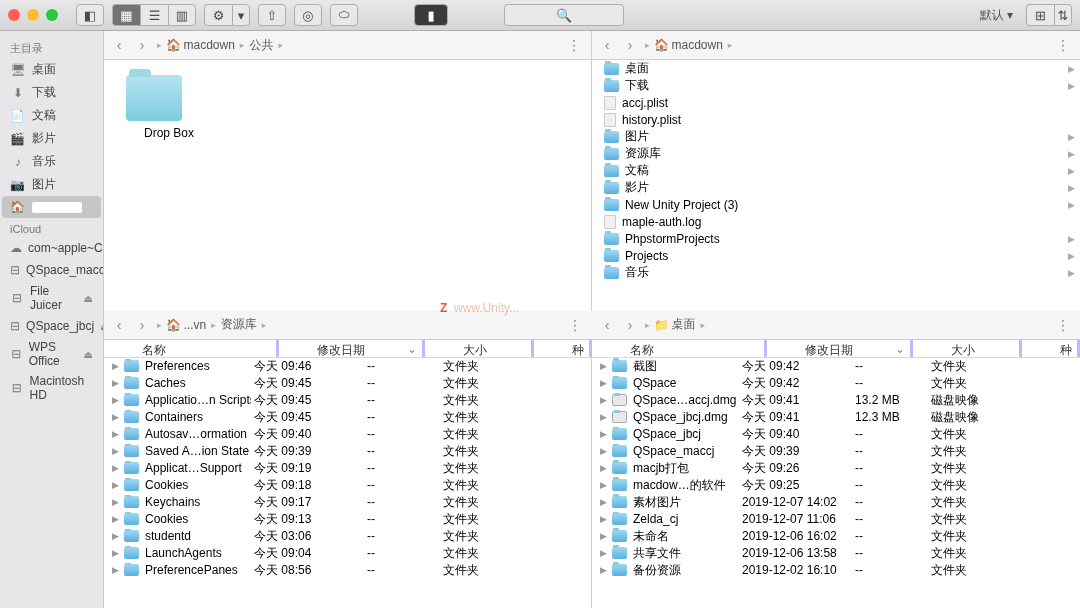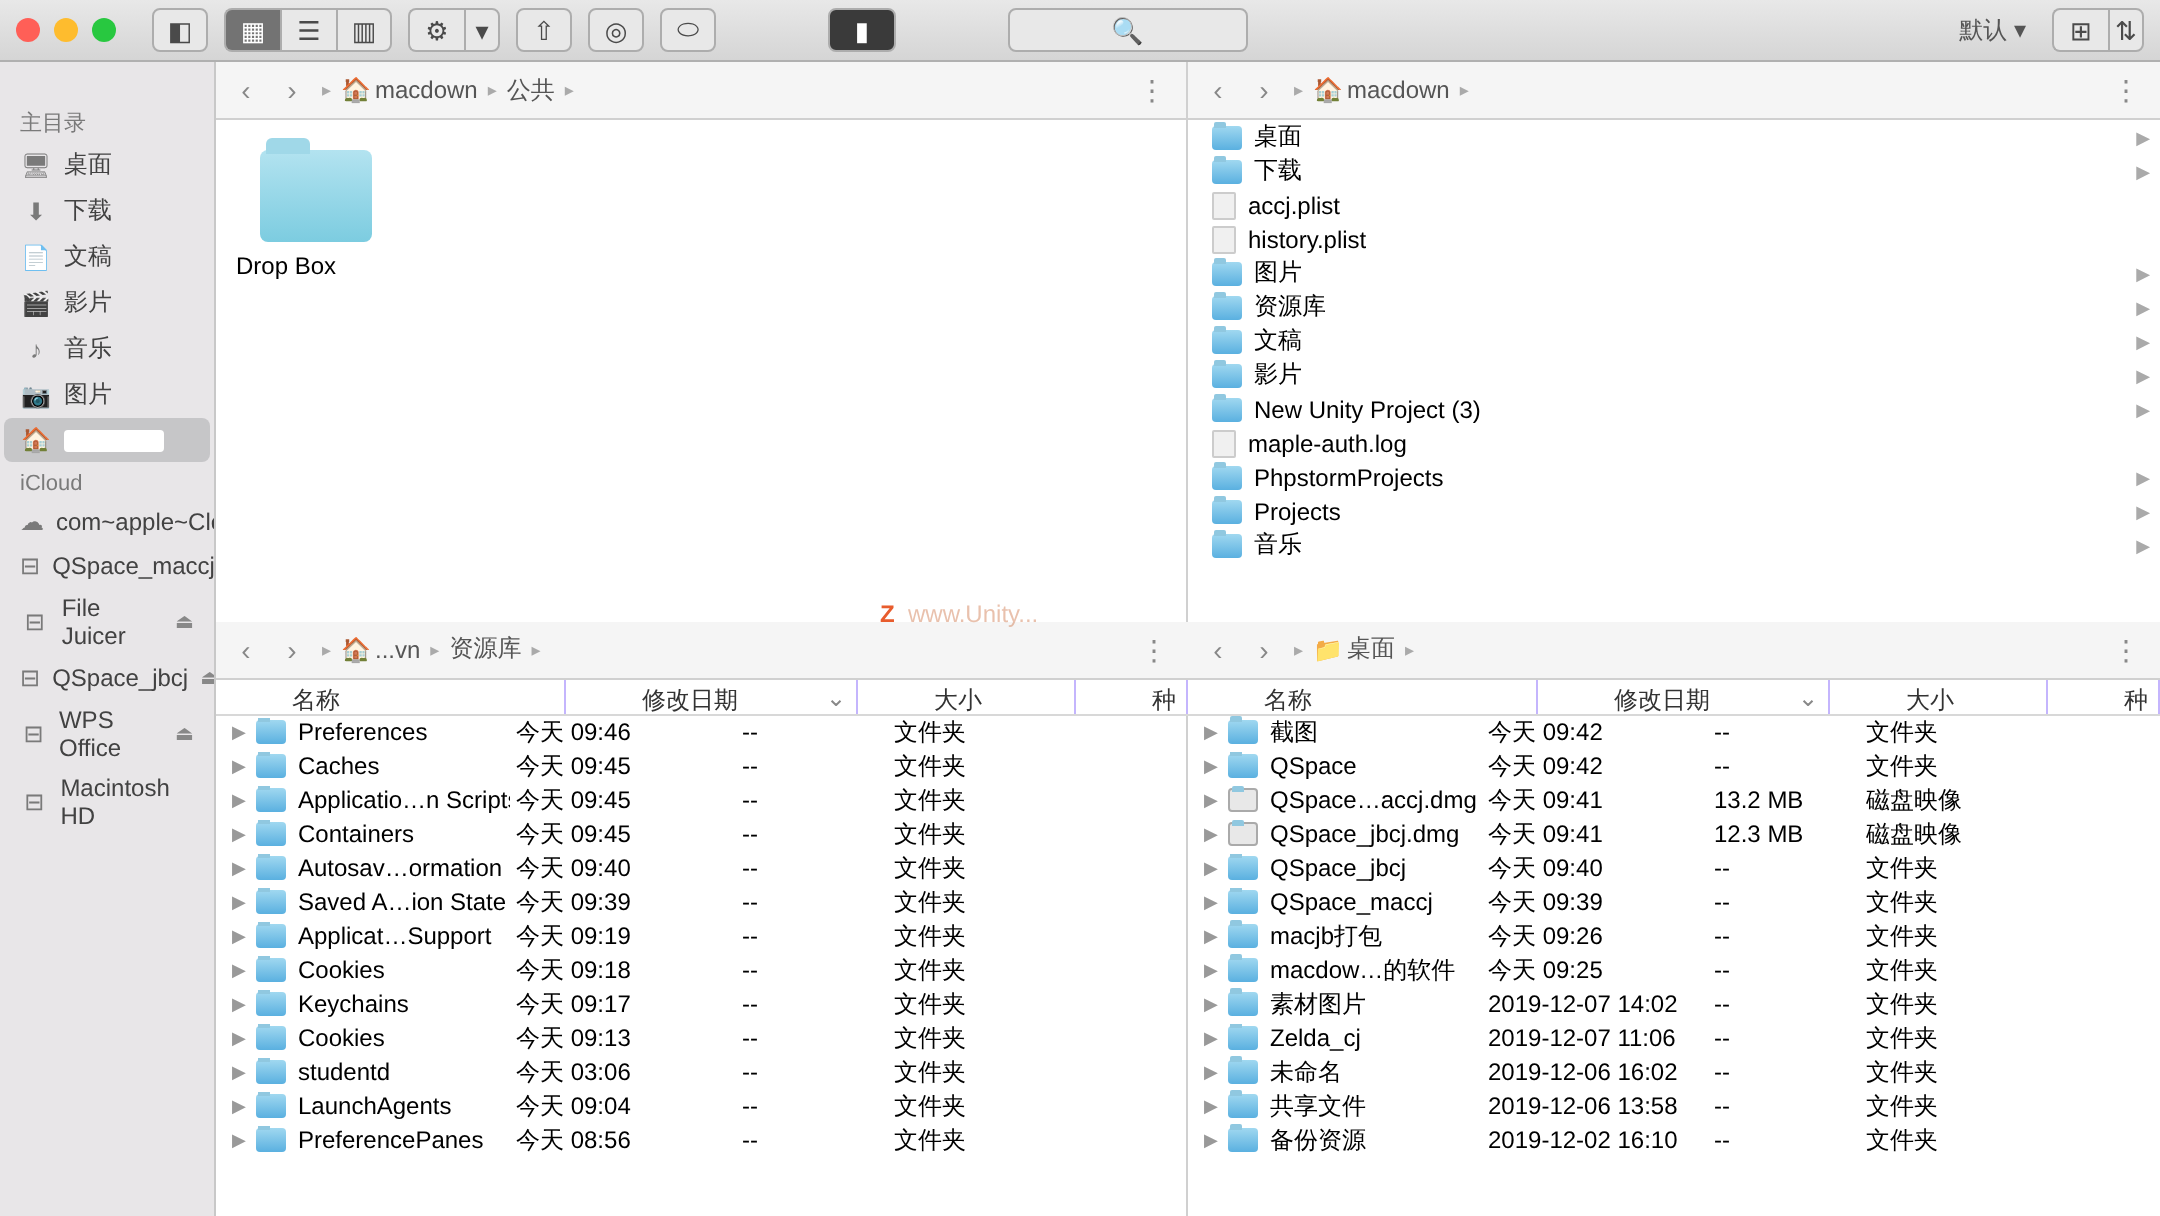--- a/index.html
+++ b/index.html
@@ -10,51 +10,51 @@
 .tdot.r { background: #ff5f57; } .tdot.y { background: #febc2e; } .tdot.g { background: #28c840; }
 .tbtn { height: 22px; min-width: 28px; background: #e8e8e8; border: 1px solid #adadad; border-radius: 4px; display: flex; align-items: center; justify-content: center; font-size: 13px; color: #4a4a4a; }
 .tgroup { display: flex; } .tgroup .tbtn { border-radius: 0; border-right: none; }
 .tgroup .tbtn:first-child { border-radius: 4px 0 0 4px; } .tgroup .tbtn:last-child { border-radius: 0 4px 4px 0; border-right: 1px solid #adadad; }
 .tbtn.active { background: #737373; color: #fff; }
 .tbtn.dark { background: #3a3a3a; color: #fff; }
 .spacer { flex: 1; }
 .search { width: 120px; display: flex; justify-content: center; }
 .dropdown { color: #555; padding: 0 5px; }
 .content { display: flex; height: 577px; }
-.sidebar { width: 161px; background: #e8e6e8; border-right: 1px solid #c8c8c8; padding-top: 18px; overflow: hidden; }
+.sidebar { width: 161px; background: #e8e6e8; border-right: 1px solid #c8c8c8; padding-top: 5px; overflow: hidden; }
 .sb-section { padding: 2px 10px; color: #7a7a7a; font-size: 11px; margin-top: 3px; }
 .sb-item { display: flex; align-items: center; padding: 3px 10px; gap: 6px; color: #424242; }
 .sb-item.sel { background: #c6c6c8; border-radius: 4px; margin: 0 2px; padding-left: 8px; }
 .sb-icon { width: 16px; height: 16px; display: flex; align-items: center; justify-content: center; color: #7a7a7a; }
 .eject { margin-left: auto; color: #888; font-size: 10px; }
 .panes { flex: 1; display: grid; grid-template-columns: 1fr 1fr; grid-template-rows: auto 1fr auto 1fr; }
 .pathbar { height: 29px; background: #f5f5f5; border-bottom: 1px solid #d0d0d0; display: flex; align-items: center; padding: 0 5px; gap: 3px; font-size: 12px; color: #555; }
 .pathbar.br { border-right: 1px solid #d0d0d0; }
 .nav-arrow { width: 20px; text-align: center; color: #888; font-size: 14px; }
 .bc { display: flex; align-items: center; gap: 2px; }
 .bc-sep { color: #aaa; font-size: 9px; padding: 0 2px; }
 .more { margin-left: auto; color: #888; padding: 0 5px; font-size: 14px; }
 .home-icon { color: #888; }
 .pane { background: #fff; overflow: hidden; }
 .pane.br { border-right: 1px solid #d0d0d0; }
 .iconview { padding: 10px; }
-.folder-item { width: 80px; text-align: left; }
+.folder-item { width: 80px; text-align: right; }
 .folder-icon { width: 56px; height: 46px; margin: 5px auto; background: linear-gradient(#b3e3f0, #7ccce0); border-radius: 4px; position: relative; }
 .folder-icon::before { content: ''; position: absolute; top: -6px; left: 3px; width: 22px; height: 8px; background: #a0d8e8; border-radius: 3px 3px 0 0; }
 .listview { font-size: 12px; }
 .list-row { display: flex; align-items: center; padding: 1px 5px 1px 12px; height: 17px; }
 .fi { width: 15px; height: 12px; background: linear-gradient(#a0d8f0, #5ab0e0); border-radius: 2px; margin-right: 6px; position: relative; flex-shrink: 0; }
 .fi::before { content:''; position: absolute; top:-2px; left:1px; width:6px; height:3px; background:#90c8e0; border-radius:1px 1px 0 0; }
 .fi.doc { background: #f0f0f0; border: 1px solid #ccc; border-radius: 1px; height: 14px; width: 12px; }
 .fi.doc::before { display: none; }
 .fi.dmg { background: #e8e8e8; border: 1px solid #aaa; }
 .list-arrow { color: #aaa; margin-left: auto; font-size: 9px; }
 .tri { color: #999; font-size: 9px; width: 12px; flex-shrink: 0; }
 .table-header { display: flex; height: 18px; background: #fff; border-bottom: 1px solid #d8d8d8; font-size: 11px; color: #333; }
-.th { padding: 2px 5px; border-right: 1px solid #c4b5fd; margin-left: 33px; }
+.th { padding: 2px 5px; border-right: 3px solid #c4b5fd; margin-left: 33px; }
 .table-body { overflow: hidden; }
 .table-row { display: flex; align-items: center; height: 17px; padding: 0 5px; }
 .td { overflow: hidden; white-space: nowrap; text-overflow: ellipsis; padding: 0 3px; }
 .c-name { display: flex; align-items: center; }
 .watermark { position: absolute; top: 290px; left: 440px; font-size: 24px; color: rgba(200,100,50,0.4); font-weight: 300; pointer-events: none; z-index: 100; }
 .watermark .z { color: #e85c2d; font-weight: bold; }
 </style>
 </head>
 <body>
 

